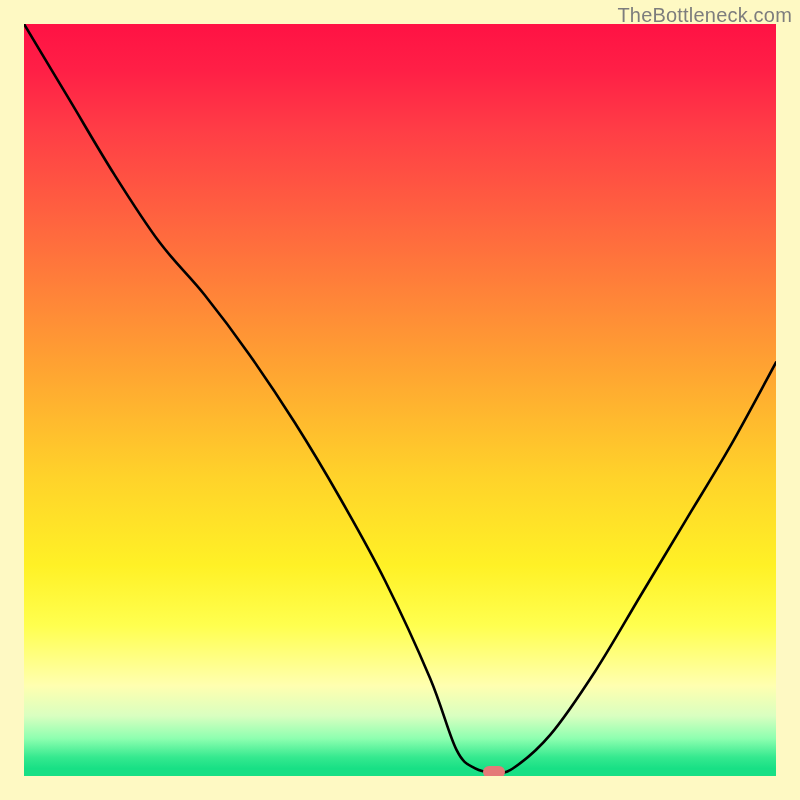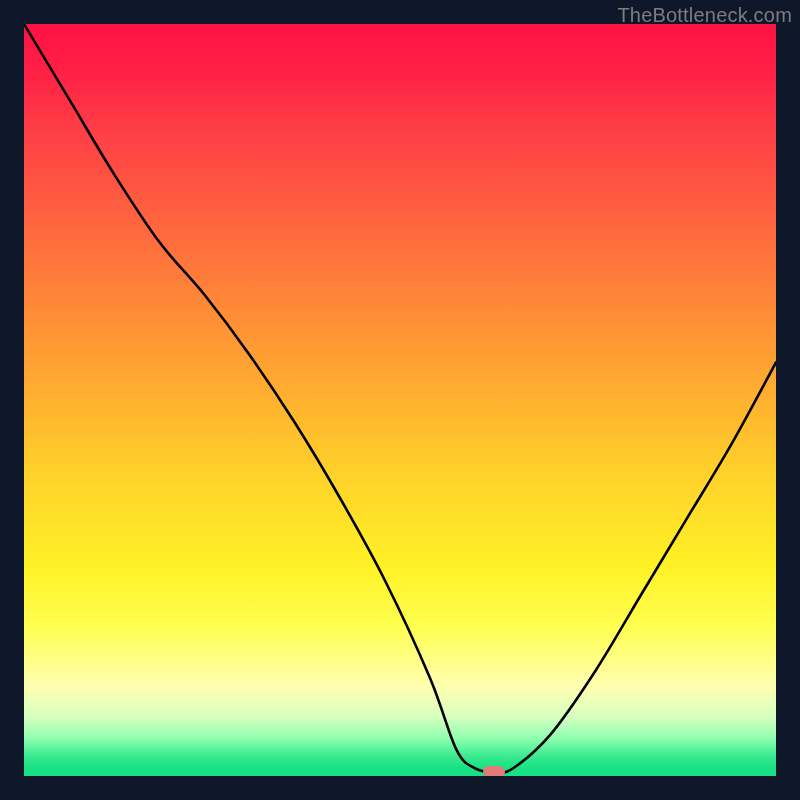--- a/index.html
+++ b/index.html
@@ -10,21 +10,21 @@
     background: #000;
     overflow: hidden;
     font-family: Arial, Helvetica, sans-serif;
   }
   .frame {
     position: absolute;
     top: 0;
     left: 0;
     width: 800px;
     height: 800px;
-    background: #0f172a;
+    background: #fef9c3;
   }
   .plot-area {
     position: absolute;
     left: 24px;
     top: 24px;
     width: 752px;
     height: 752px;
     overflow: hidden;
   }
   .gradient {

